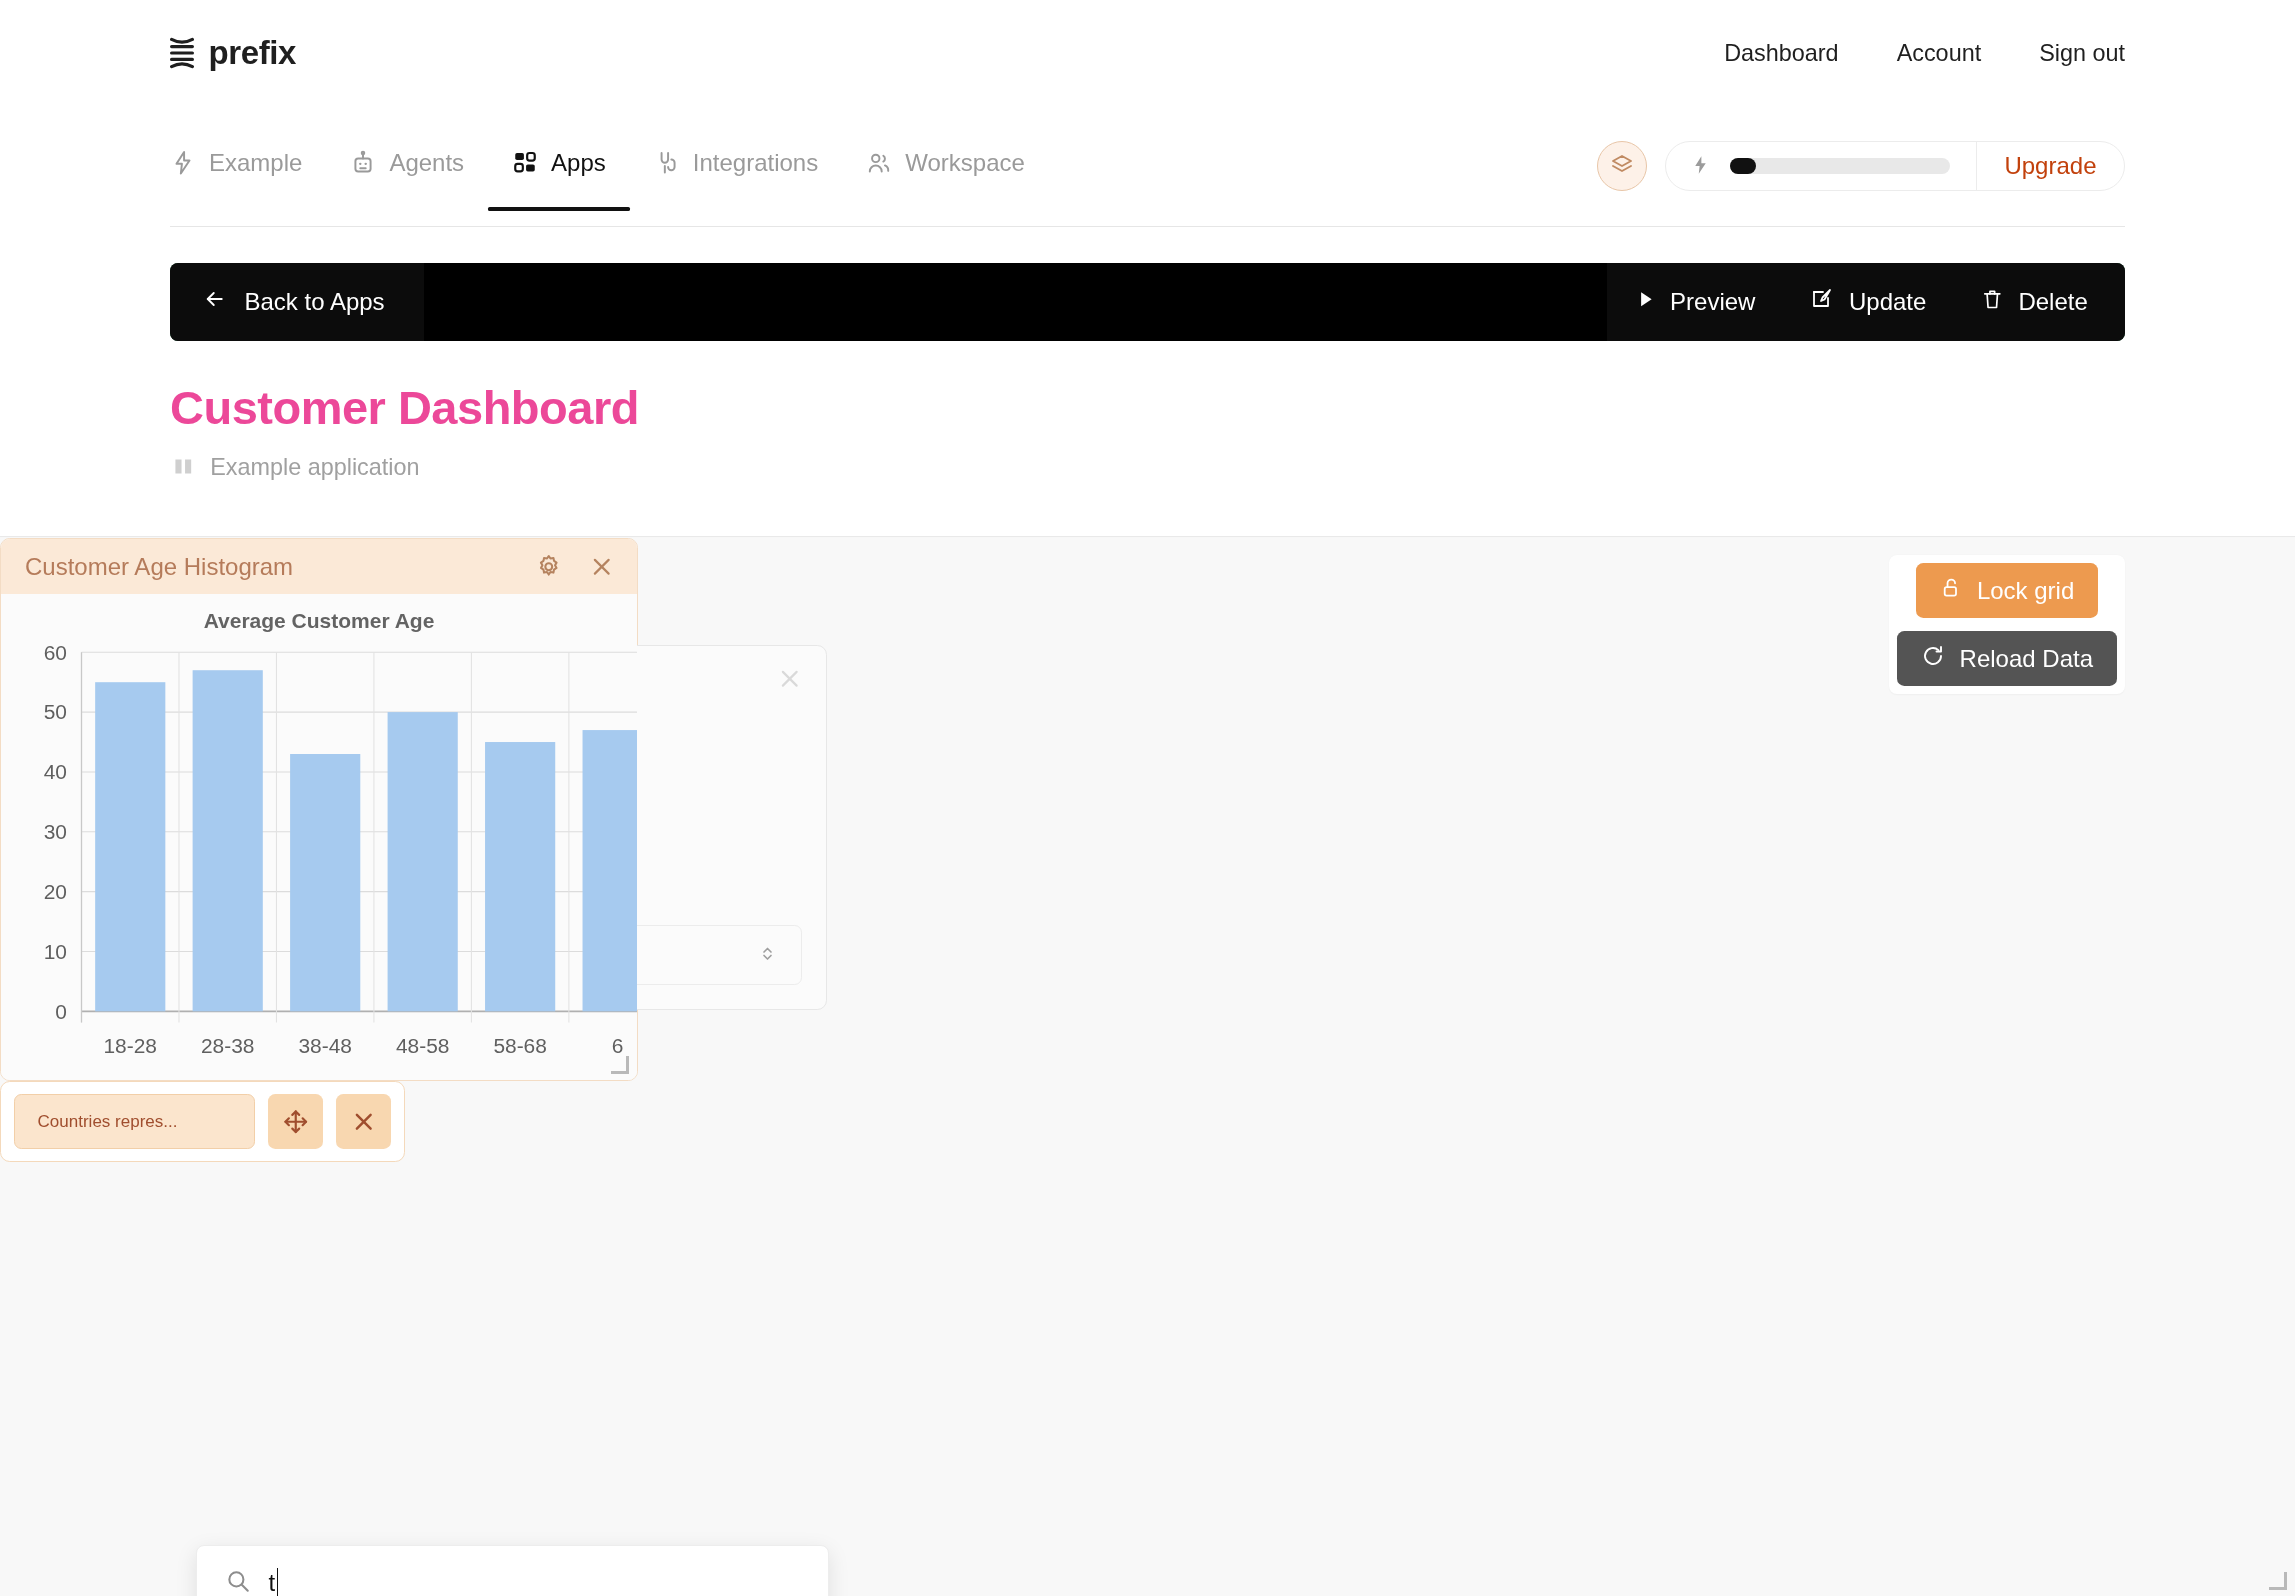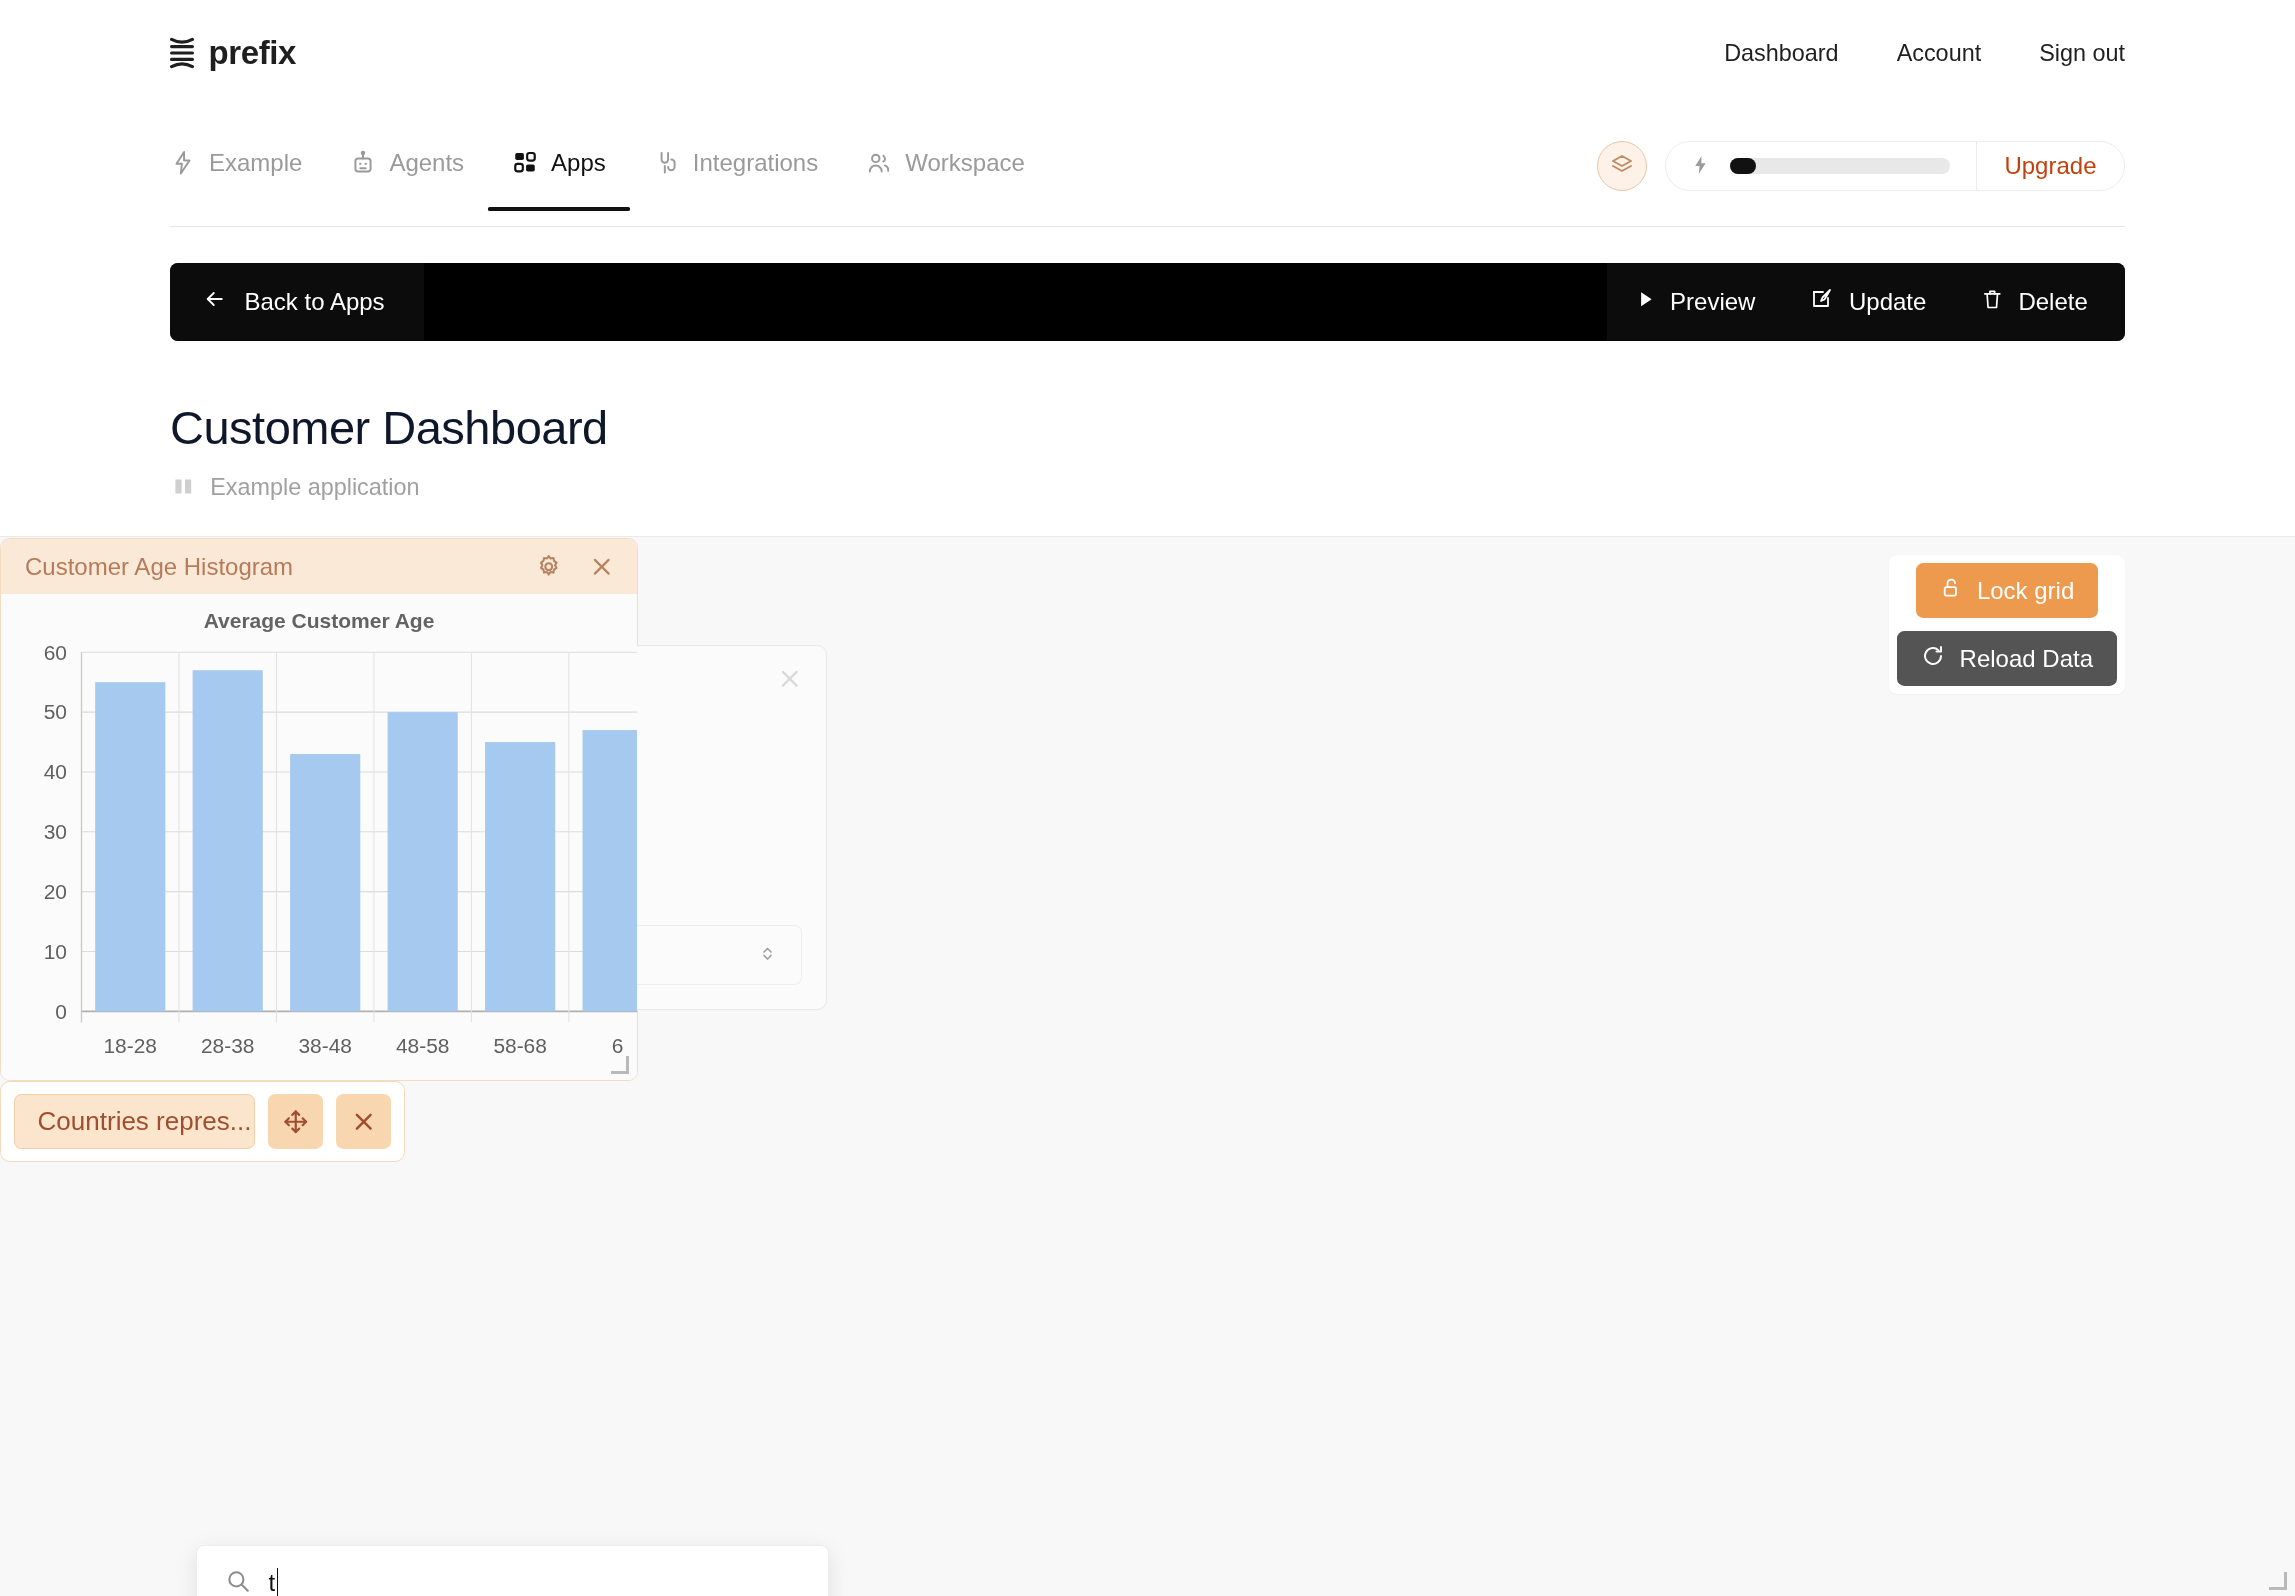--- a/index.html
+++ b/index.html
@@ -88,21 +88,21 @@
   }
   .action-spacer { flex: 1; background: #000000; }
   .action-right { display: flex; align-items: center; gap: 0; padding-right: 9.7px; background: #0c0c0c; }
   .action-btn {
     display: flex; align-items: center; gap: 14.5px;
     padding: 0 27.5px; color: #ffffff; font-size: 24px; cursor: pointer; white-space: nowrap;
   }
 
   
   .title-block { position: absolute; top: 380px; left: 170px; }
-  .page-title { font-size: 47px; font-weight: 400; color: #0f172a; letter-spacing: -0.5px; margin-top: 20px; }
+  .page-title { font-size: 47px; font-weight: 700; color: #ec4899; letter-spacing: -0.5px; }
   .subtitle-row { display: flex; align-items: center; gap: 16px; margin-top: 19.4px; padding-left: 1.6px; }
   .subtitle-text { font-size: 23.4px; color: #a0a0a0; }
 
   
   .content { position: absolute; top: 538px; left: 0; right: 0; bottom: 0; background: #f8f8f8; }
 
   .grid-toolbar {
     position: absolute; top: 17px; right: 170px;
     background: #ffffff; border-radius: 8px; padding: 8px;
     display: flex; align-items: center; gap: 13px;
@@ -178,21 +178,21 @@
 
   
   .card-collapsed {
     left: 1491px; top: 99px; width: 405px; height: 81px;
     background: #ffffff; border: 0.8px solid #f4d9bb; border-radius: 9.7px;
     display: flex; align-items: center; gap: 13px; padding: 0 13px;
   }
   .collapsed-name {
     flex: 1; height: 55px; background: #fbe5cd; border: 0.8px solid #f2cfa8;
     border-radius: 7.3px; display: flex; align-items: center; padding: 0 22.6px;
-    font-size: 26px; color: #a04e2e; overflow: hidden; white-space: nowrap;
+    font-size: 17px; color: #a04e2e; overflow: hidden; white-space: nowrap;
   }
   .collapsed-btn {
     width: 55px; height: 55px; border-radius: 7.3px; background: #f8d7b0;
     display: flex; align-items: center; justify-content: center;
     color: #a04e2e; cursor: pointer;
   }
 </style>
 </head>
 <body>
 

